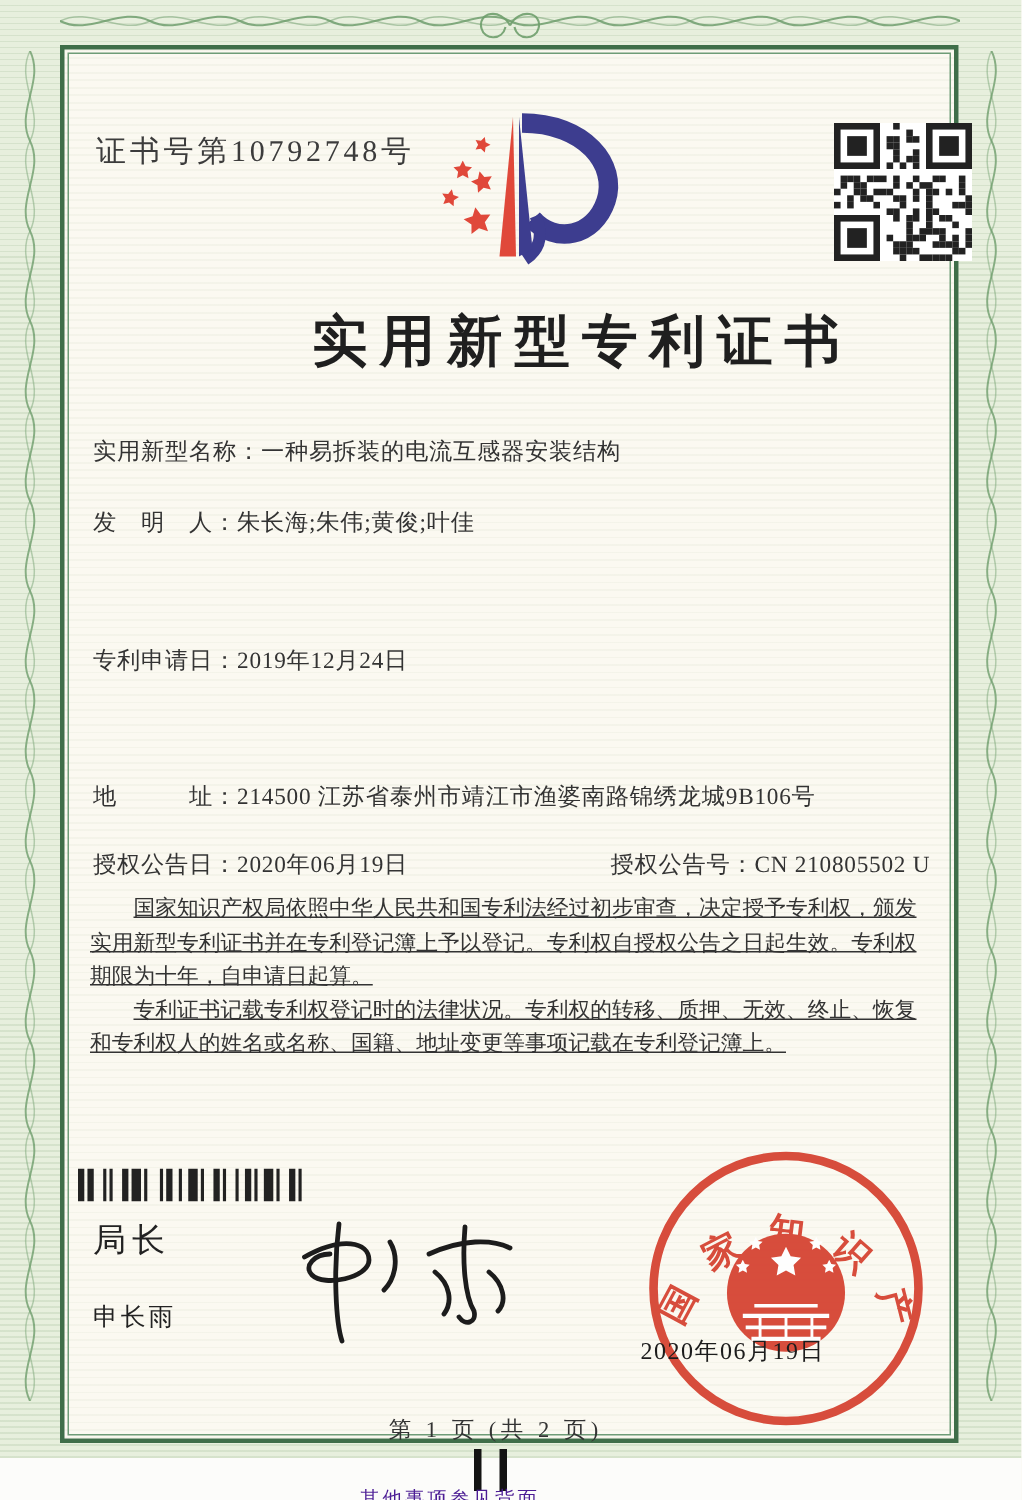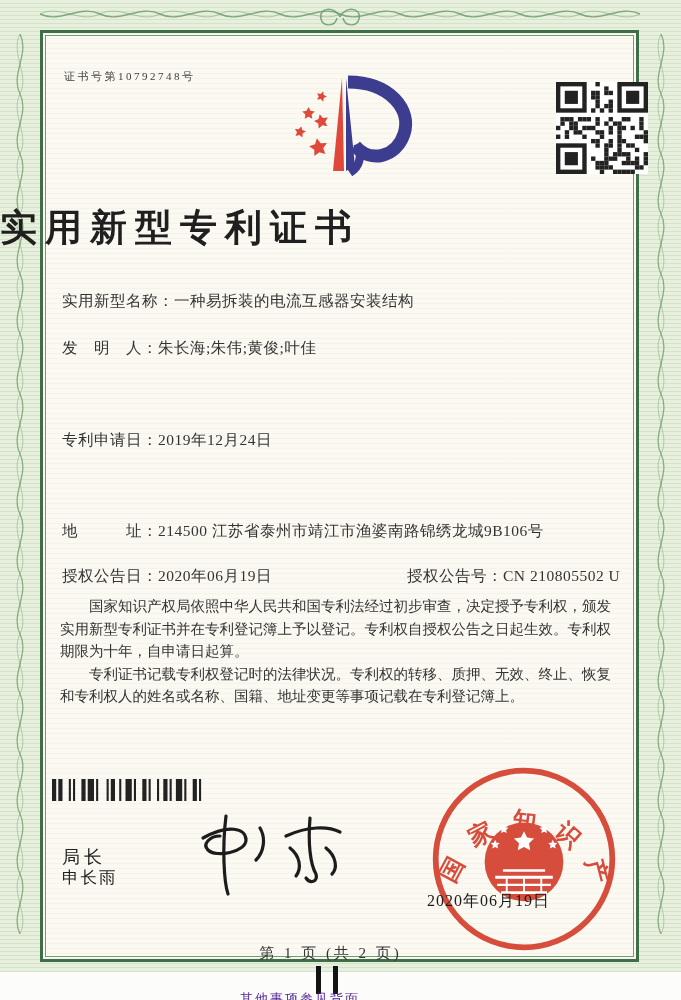--- a/index.html
+++ b/index.html
@@ -22,32 +22,32 @@
       repeating-linear-gradient(0deg, rgba(150,170,130,.07) 0 1px, transparent 1px 5px),
       #fbf9f1;
     box-sizing:border-box;
   }
   .frame .inner-line{
     position:absolute;inset:2px;border:1px solid #6e9c77;pointer-events:none;
   }
   .garland{position:absolute;color:#6f9e6d;}
   .garland path{stroke:#6f9e6d;fill:none;}
   
-  .cert-no{position:absolute;left:64px;top:69px;font-size:11px;letter-spacing:2.5px;color:#3c3c3c;}
-  .title{position:absolute;left:0;top:203px;width:553px;text-align:left;
-         font-size:37px;font-weight:700;letter-spacing:8px;color:#1f1f1f;}
+  .cert-no{position:absolute;left:64px;top:87px;font-size:20px;letter-spacing:2.5px;color:#3c3c3c;}
+  .title{position:absolute;left:0;top:203px;width:553px;text-align:right;
+         font-size:37px;font-weight:700;letter-spacing:8px;color:#1f1f1f;padding-left:15px;}
   .field-row{position:absolute;left:62px;font-size:15.5px;color:#333;letter-spacing:.5px;white-space:nowrap;}
   .field-row .flabel{color:#333;margin-top:32px;}
   .grant-right{position:absolute;left:345px;top:0;}
   .body-text{position:absolute;left:60px;top:595px;width:562px;font-size:14.5px;
-             line-height:22.5px;color:#333;}
+             line-height:22.5px;color:#333;text-decoration:underline;}
   .body-text p{margin:0;text-indent:2em;}
   .footer-page{position:absolute;left:0;top:944px;width:661px;text-align:center;
                font-size:15px;letter-spacing:3px;color:#333;}
-  .director-title{position:absolute;left:62px;top:845px;font-size:18px;letter-spacing:4px;color:#222;}
+  .director-title{position:absolute;left:62px;top:812px;font-size:22px;letter-spacing:4px;color:#222;}
   .director-name{position:absolute;left:62px;top:867px;font-size:16.5px;letter-spacing:2px;color:#222;}
   
   .logo{position:absolute;left:258px;top:70px;width:172px;height:115px;}
   .qr{position:absolute;left:556px;top:82px;width:92px;height:92px;background:#fff;}
   .barcode{position:absolute;left:50px;top:779px;width:185px;height:22px;}
   .signature{position:absolute;left:158px;top:808px;width:200px;height:90px;}
   .seal{position:absolute;left:428px;top:763px;width:192px;height:192px;opacity:.93;z-index:3;}
   .seal-date{position:absolute;left:427px;top:891px;font-size:16px;letter-spacing:1px;
              color:#1c1c1c;z-index:4;white-space:nowrap;}
   

